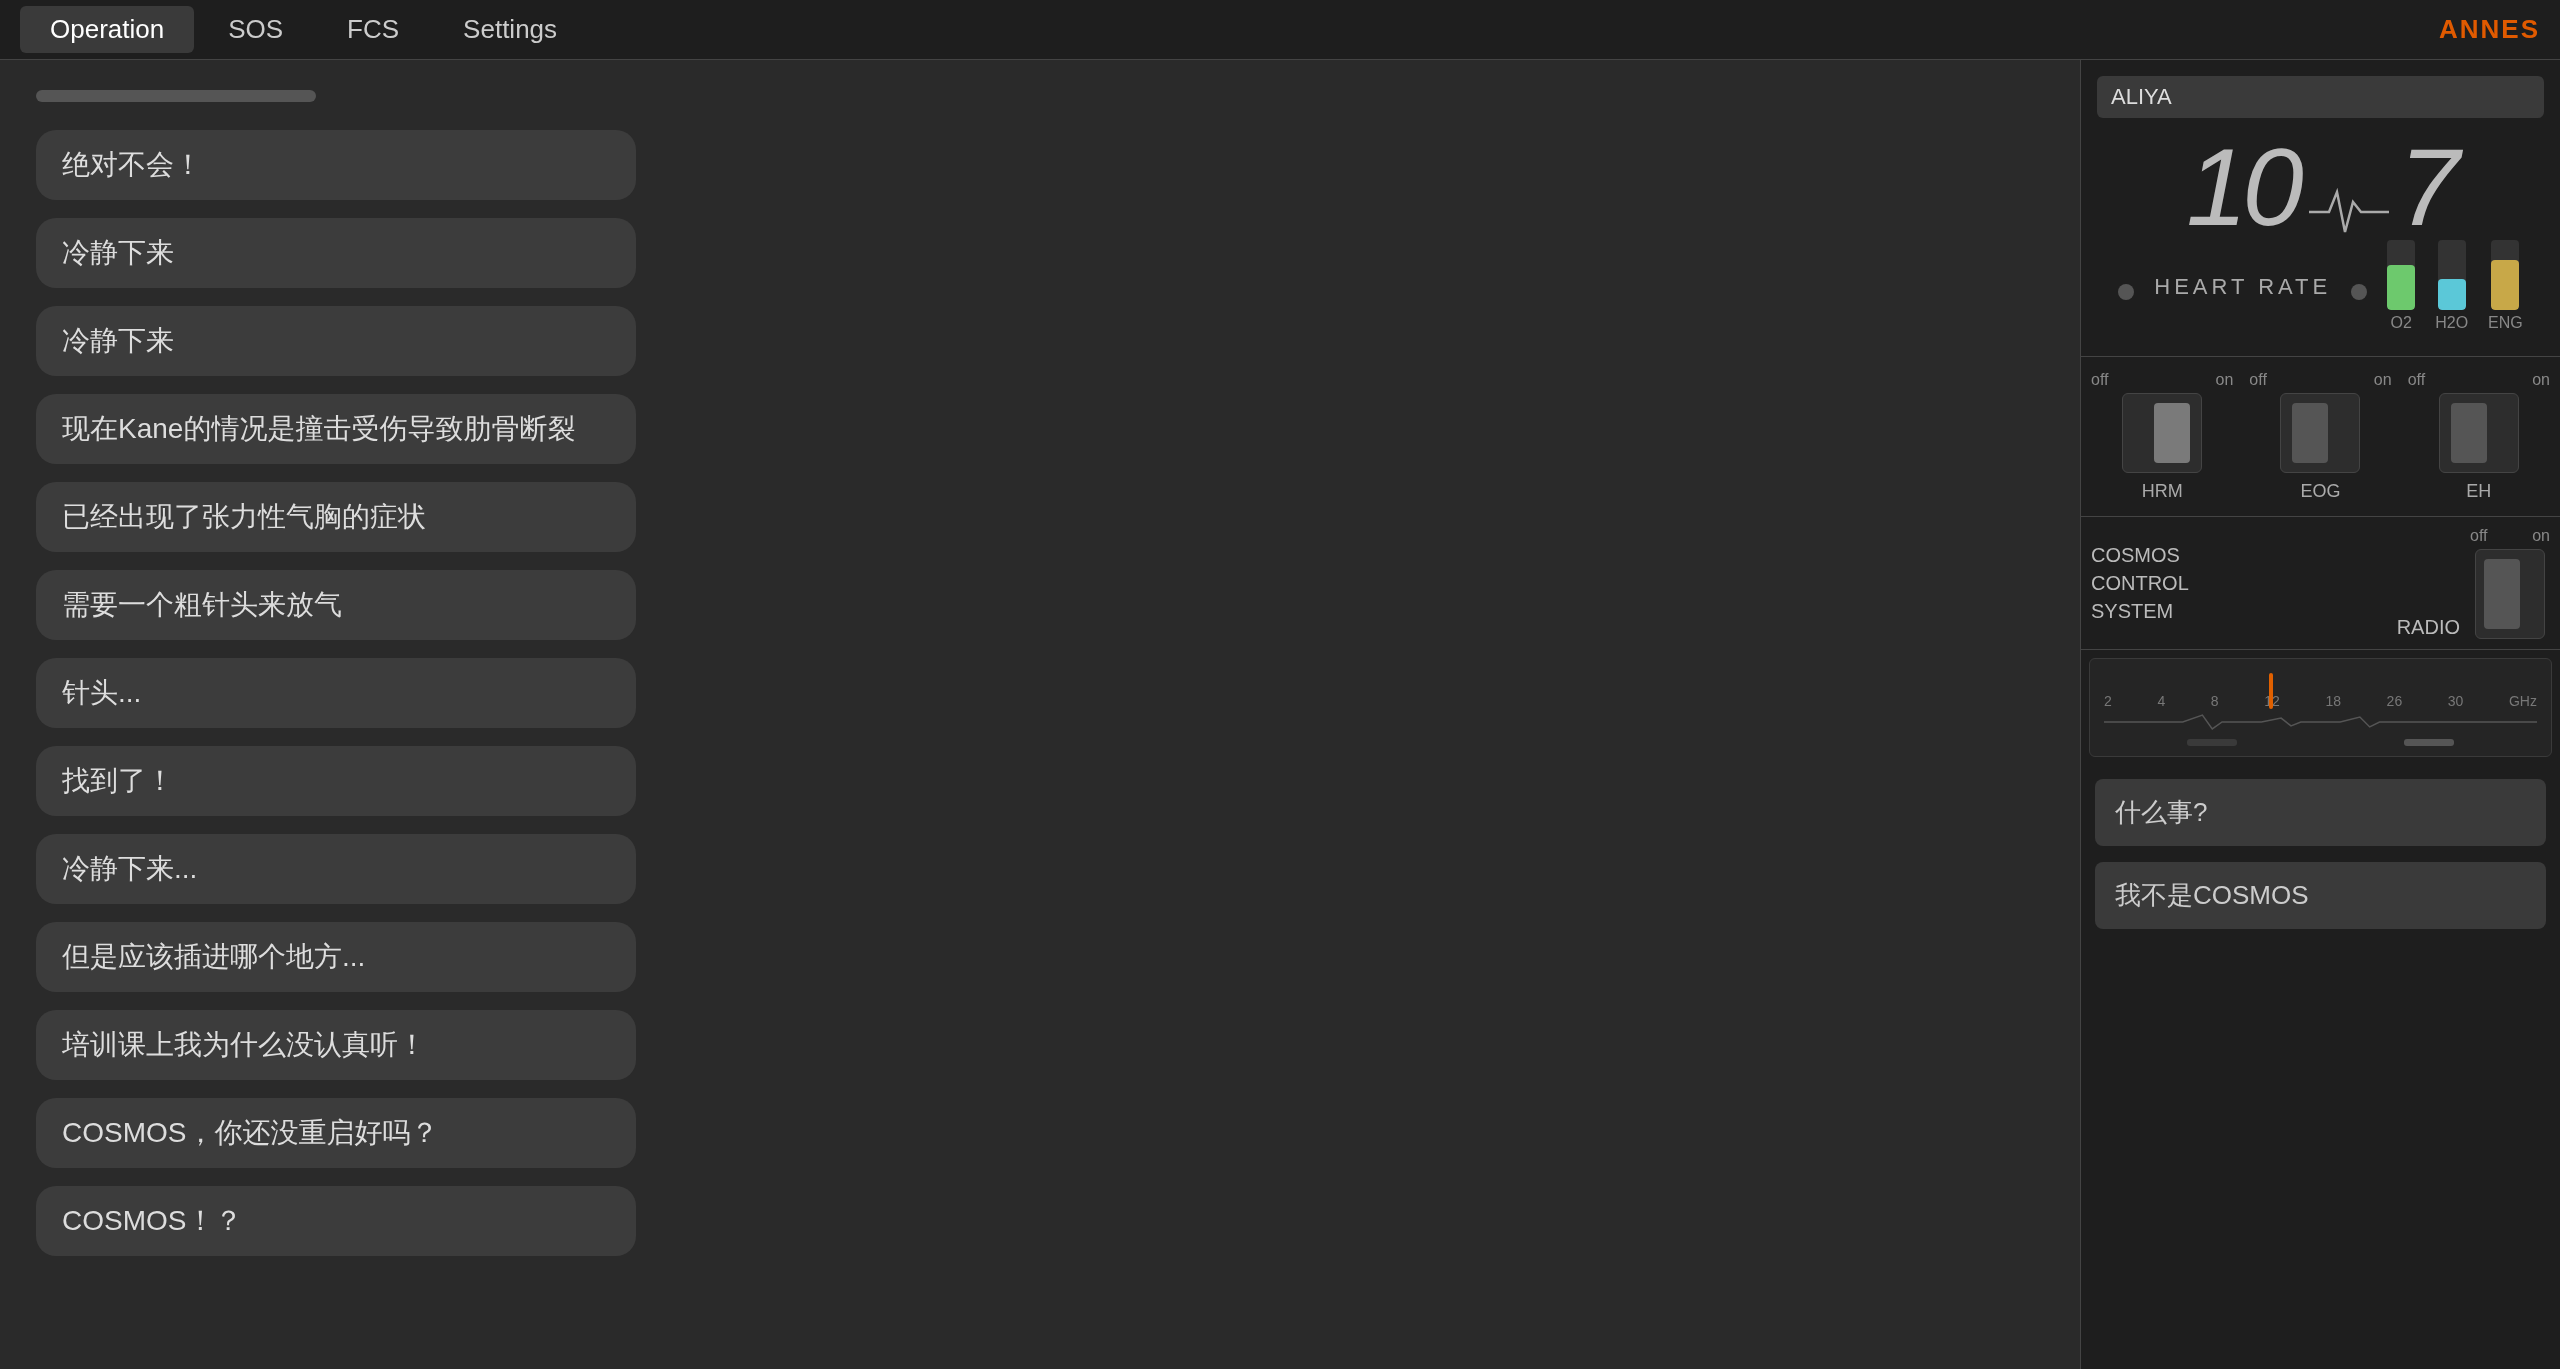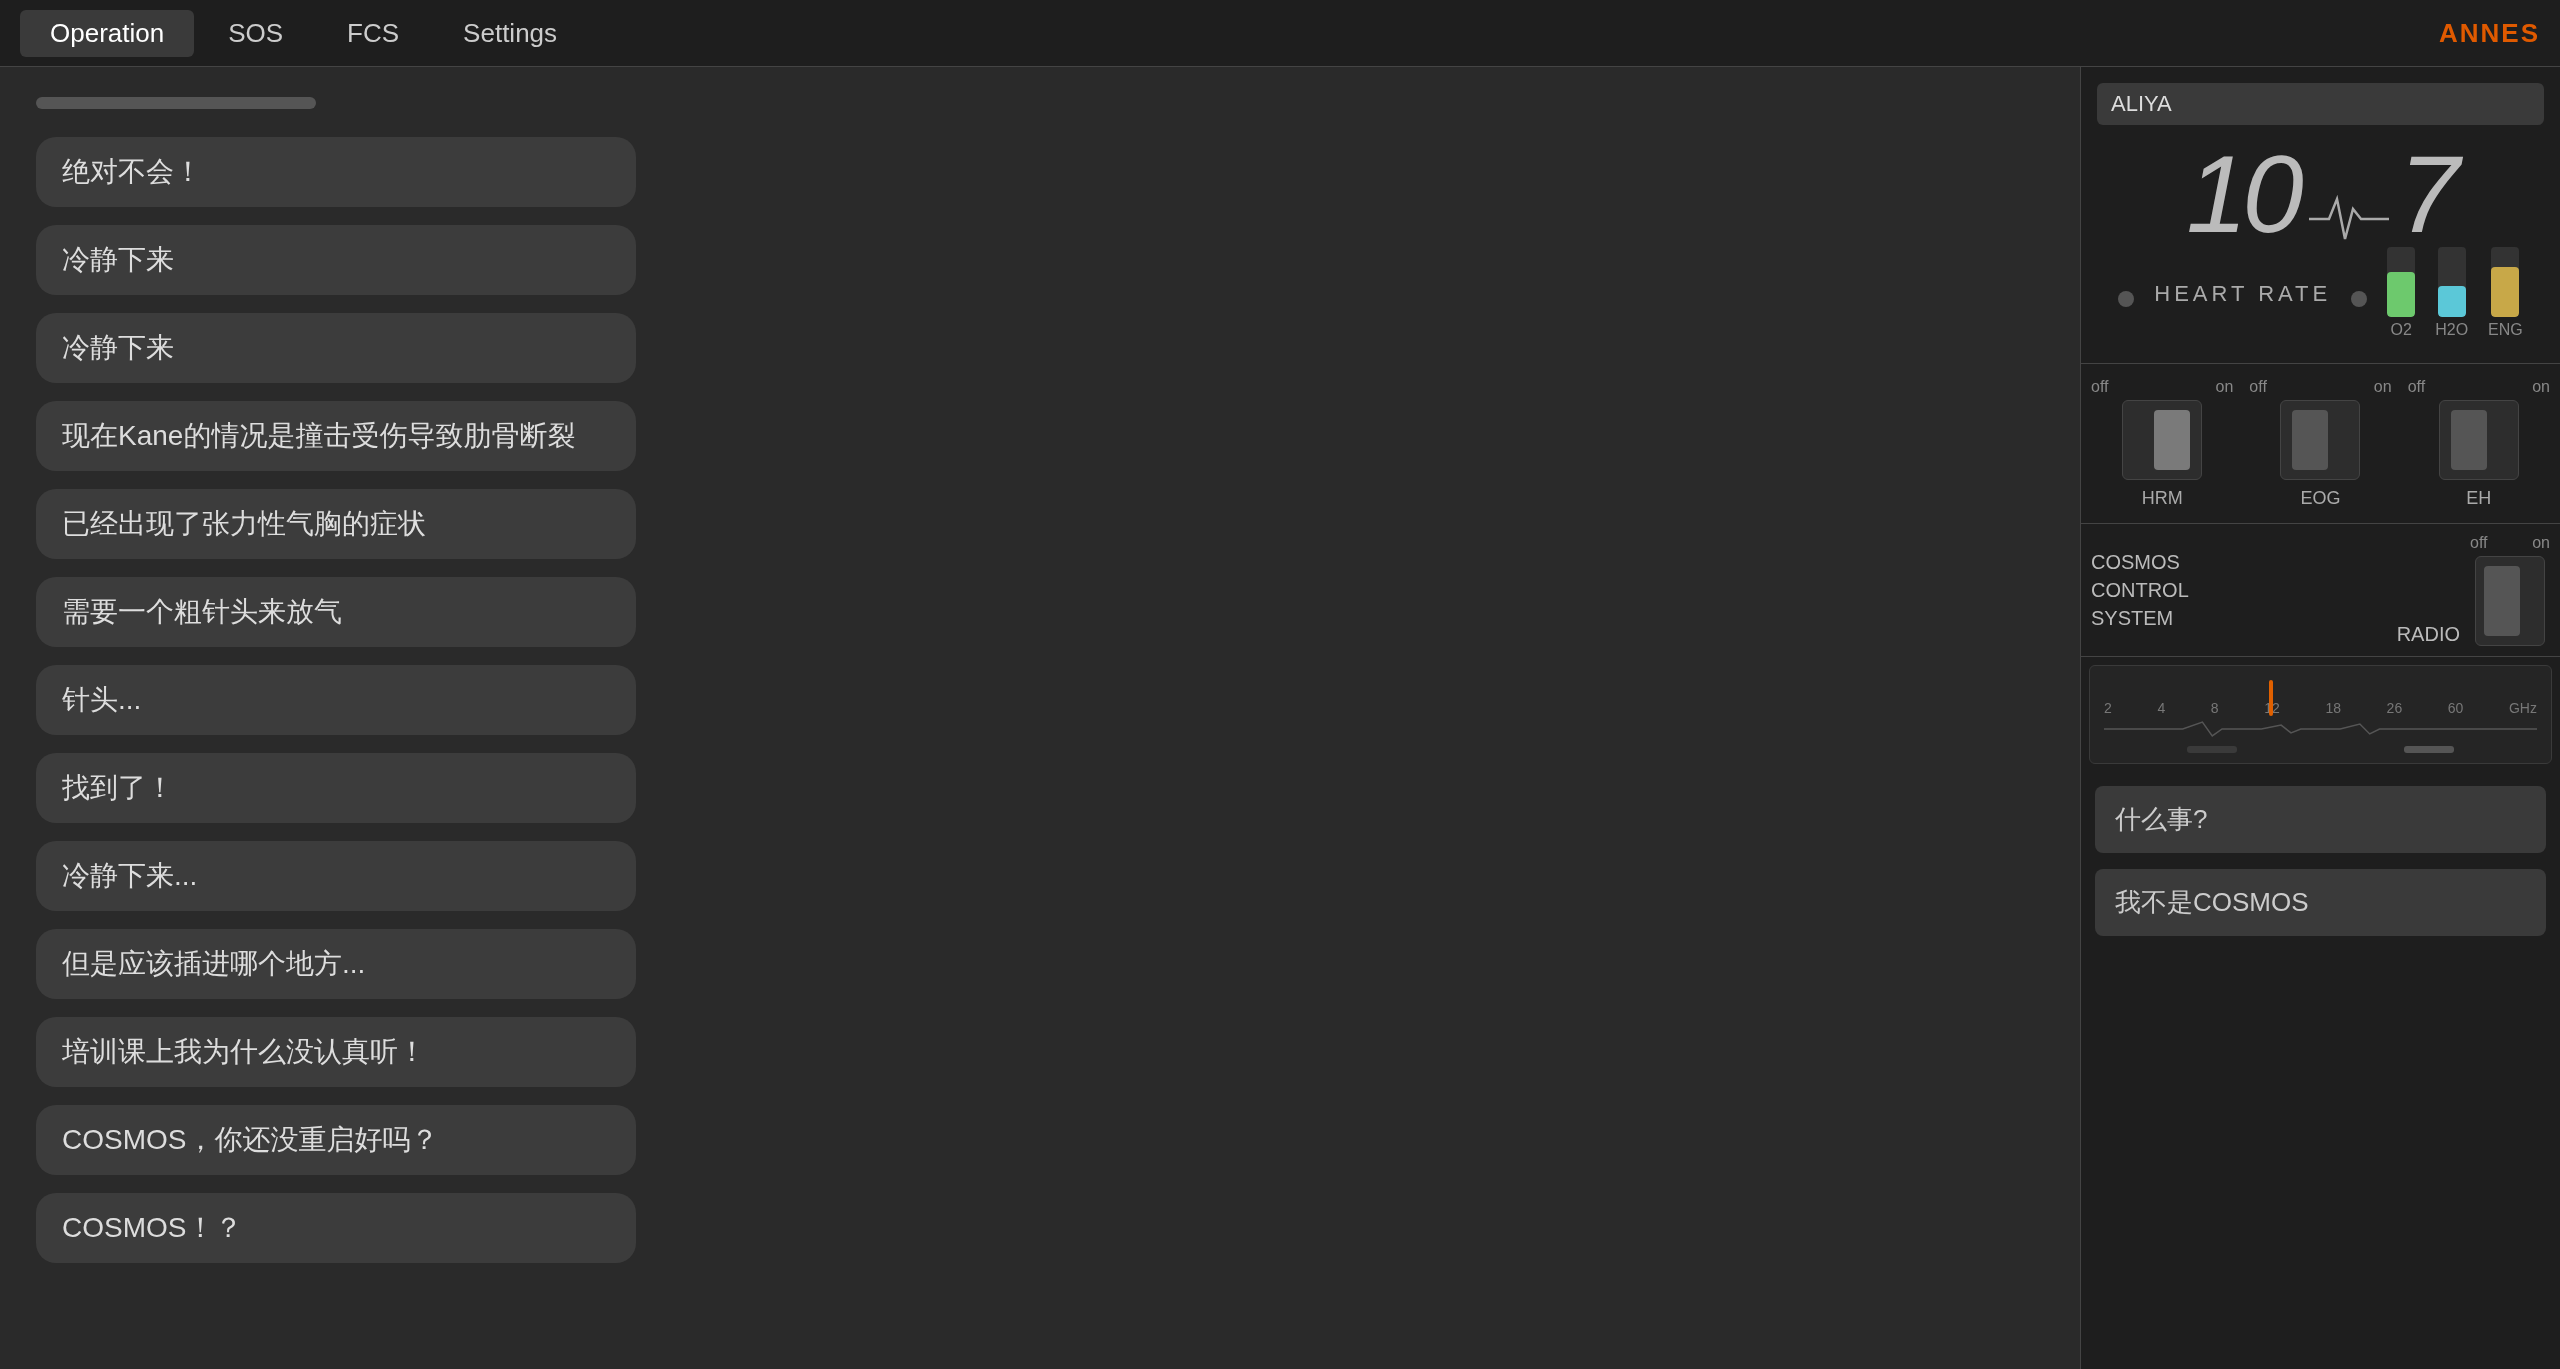--- a/index.html
+++ b/index.html
@@ -10,21 +10,21 @@
       width: 2560px;
       height: 1369px;
       overflow: hidden;
     }
 
     
     .navbar {
       display: flex;
       align-items: center;
       background: #1e1e1e;
-      height: 67px;
+      height: 60px;
       padding: 0 20px;
       border-bottom: 1px solid #444;
     }
     .nav-tab {
       padding: 8px 30px;
       margin-right: 4px;
       border-radius: 6px;
       font-size: 26px;
       color: #ccc;
       cursor: pointer;
@@ -441,21 +441,21 @@
 
     <div class="freq-display">
       <div class="freq-scale">
         <div style="display:flex; justify-content:space-between; width:100%; align-items:flex-end; position:relative;">
           <span class="freq-tick-label">2</span>
           <span class="freq-tick-label">4</span>
           <span class="freq-tick-label">8</span>
           <span class="freq-tick-label">12</span>
           <span class="freq-tick-label">18</span>
           <span class="freq-tick-label">26</span>
-          <span class="freq-tick-label">60</span>
+          <span class="freq-tick-label">30</span>
           <span class="freq-tick-label">GHz</span>
 
           <div style="position:absolute; left:38%; bottom:0; width:4px; height:36px; background:#e06000; border-radius:2px;"></div>
         </div>
       </div>
       <svg class="freq-wave" viewBox="0 0 440 18" style="width:100%; height:18px;">
         <polyline points="0,9 60,9 80,9 100,2 110,16 120,9 140,9 160,9 180,5 190,13 200,9 220,9 240,9 260,4 270,14 280,9 440,9" fill="none" stroke="#555" stroke-width="1.5"></polyline>
       </svg>
       <div style="display:flex; justify-content:space-around;">
         <div style="width:50px; height:7px; background:#3a3a3a; border-radius:3px; margin-top:4px;"></div>

